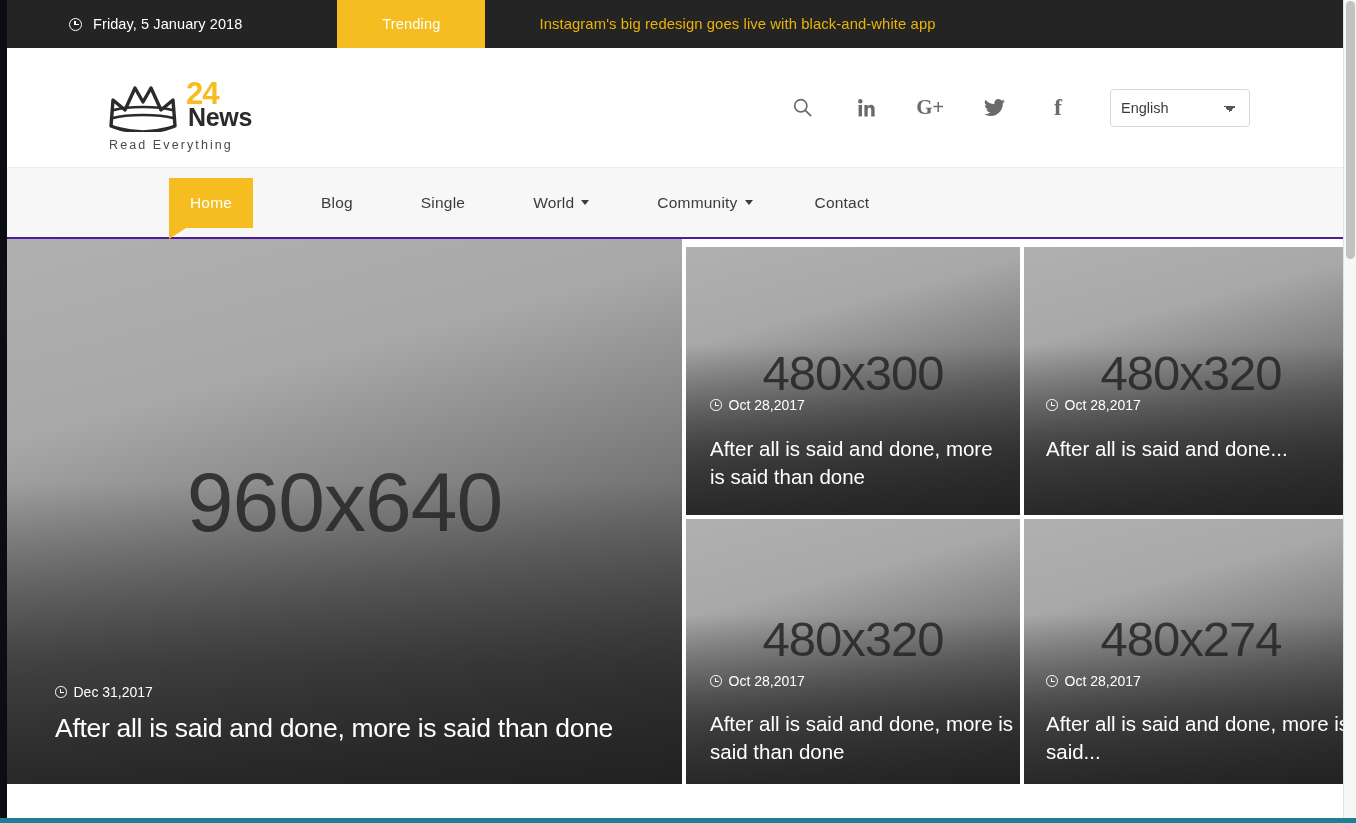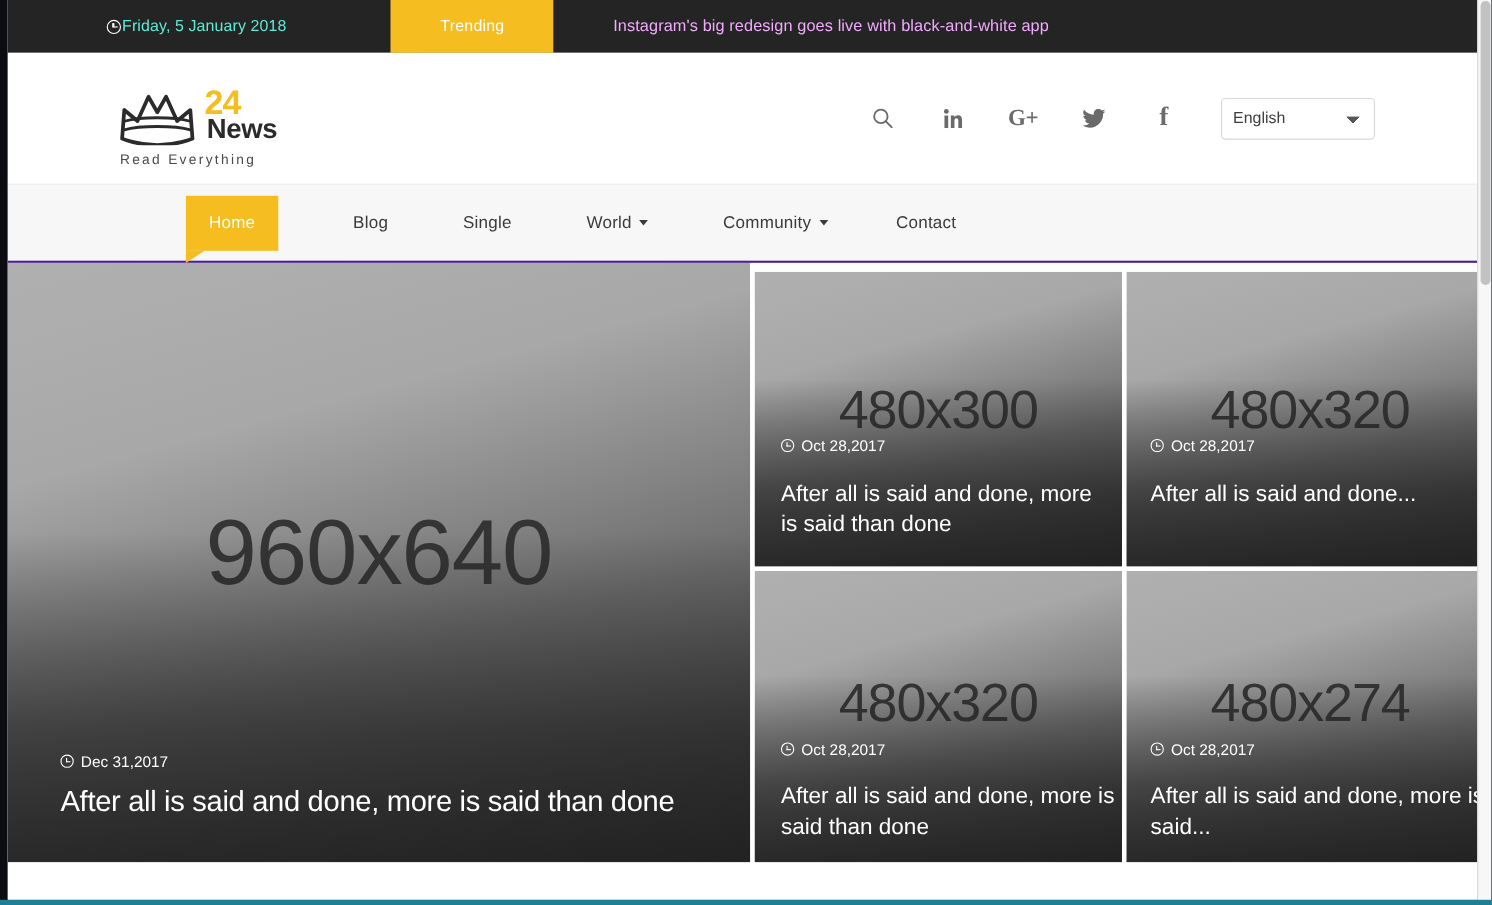--- a/index.html
+++ b/index.html
@@ -64,23 +64,23 @@
     position: relative;
     height: 48px;
     background: #242424;
     display: flex;
     align-items: center;
     overflow: visible;
   }
   .topbar-date {
     display: flex;
     align-items: center;
-    gap: 1px;
-    margin-left: 90px;
-    color: #5eead4;
+    gap: 11px;
+    margin-left: 62px;
+    color: #ffffff;
     font-size: 14.5px;
     letter-spacing: .1px;
     white-space: nowrap;
   }
   .clock-ico {
     display: inline-block;
     width: 13px;
     height: 13px;
     border: 1.6px solid #ffffff;
     border-radius: 50%;
@@ -120,21 +120,21 @@
     position: absolute;
     left: 0;
     top: 48px;
     width: 0; height: 0;
     border-left: 26px solid #f5bd1f;
     border-bottom: 16px solid transparent;
   }
 
   .trending-text {
     margin-left: 54px;
-    color: #f0abfc;
+    color: #eab308;
     font-size: 14.8px;
     letter-spacing: .1px;
     white-space: nowrap;
   }
 
   
   .header {
     height: 119px;
     background: #ffffff;
     display: flex;

